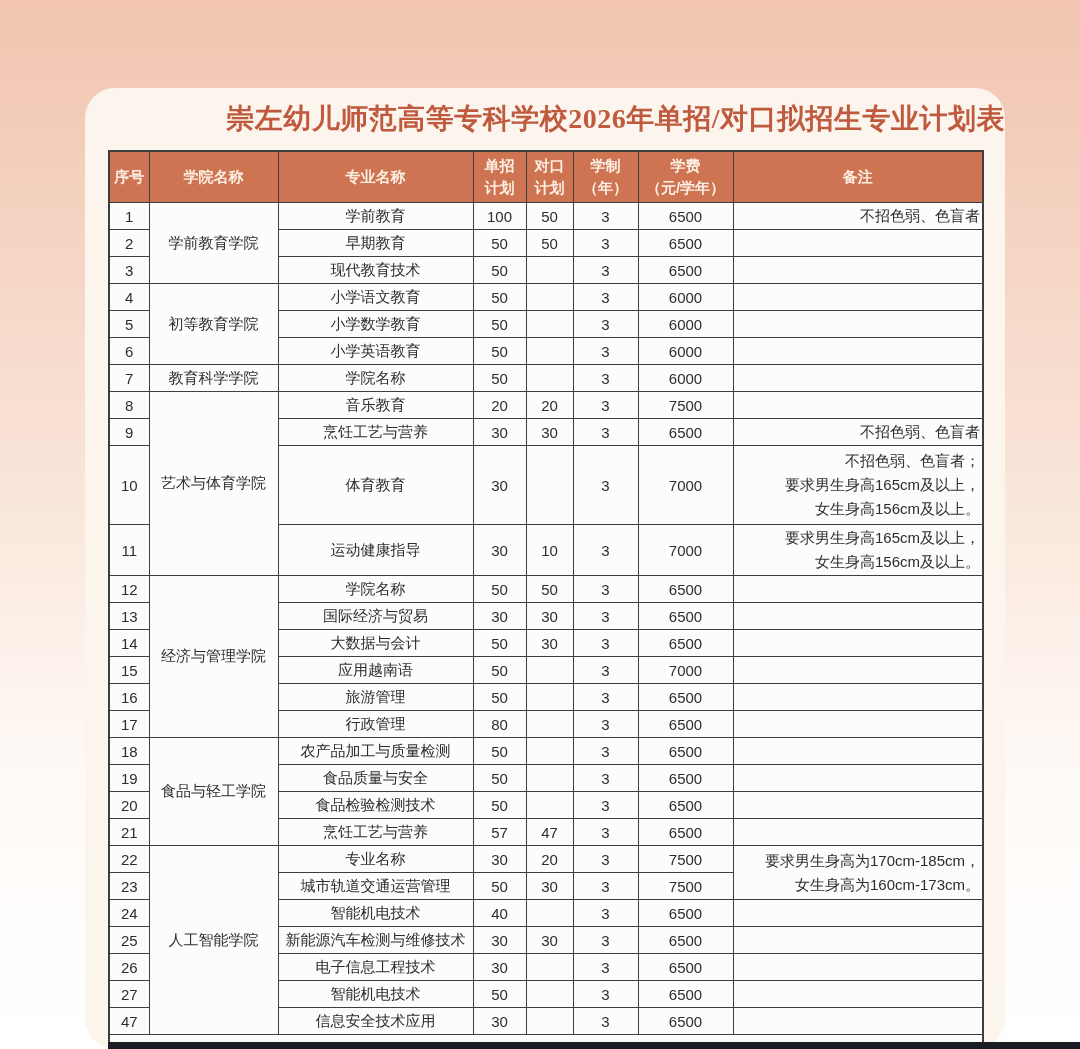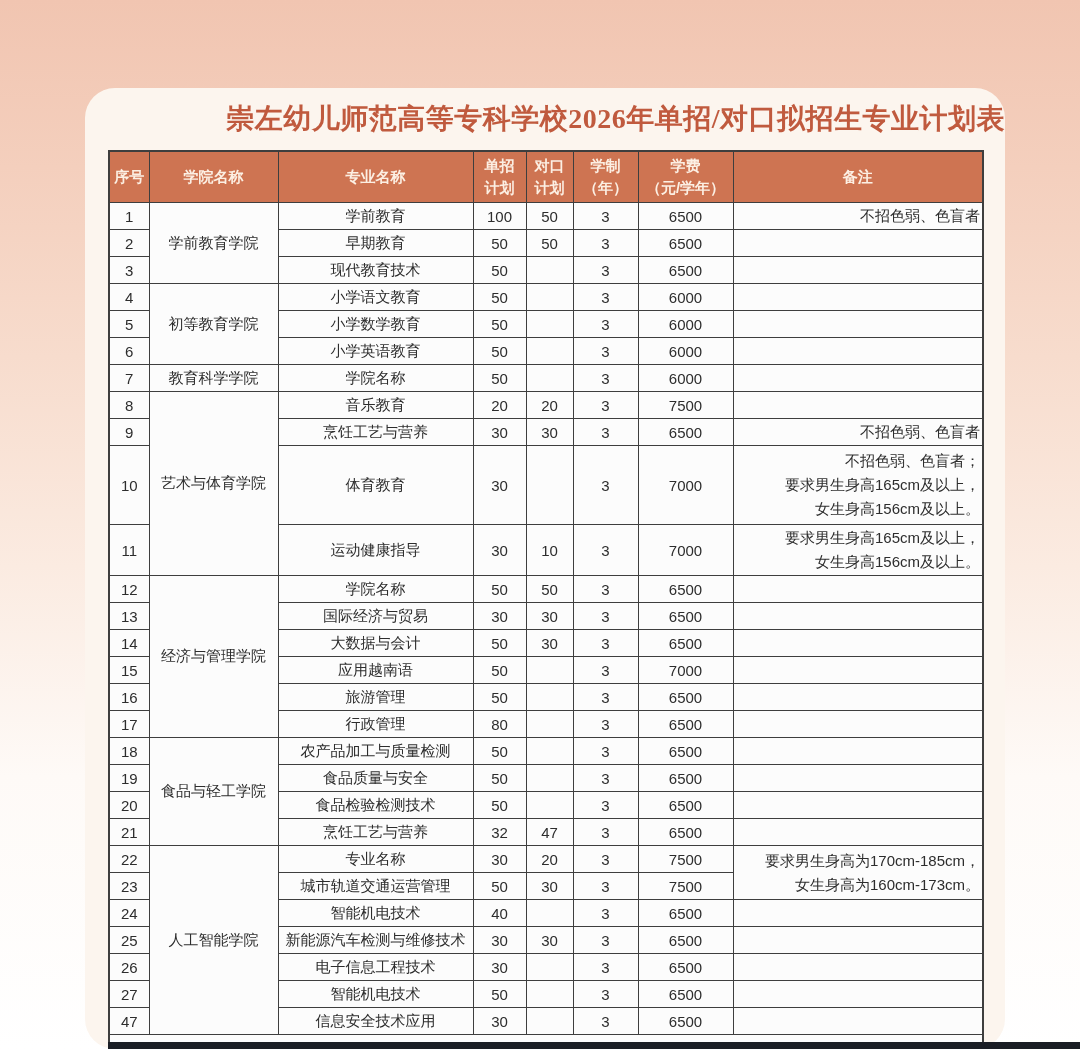--- a/index.html
+++ b/index.html
@@ -297,21 +297,21 @@
             <td>食品检验检测技术</td>
             <td>50</td>
             <td></td>
             <td>3</td>
             <td>6500</td>
             <td class="remark"></td>
           </tr>
           <tr>
             <td>21</td>
             <td>烹饪工艺与营养</td>
-            <td>32</td>
+            <td>57</td>
             <td>47</td>
             <td>3</td>
             <td>6500</td>
             <td class="remark"></td>
           </tr>
           <tr>
             <td>22</td>
             <td rowspan="7">人工智能学院</td>
             <td>专业名称</td>
             <td>30</td>

